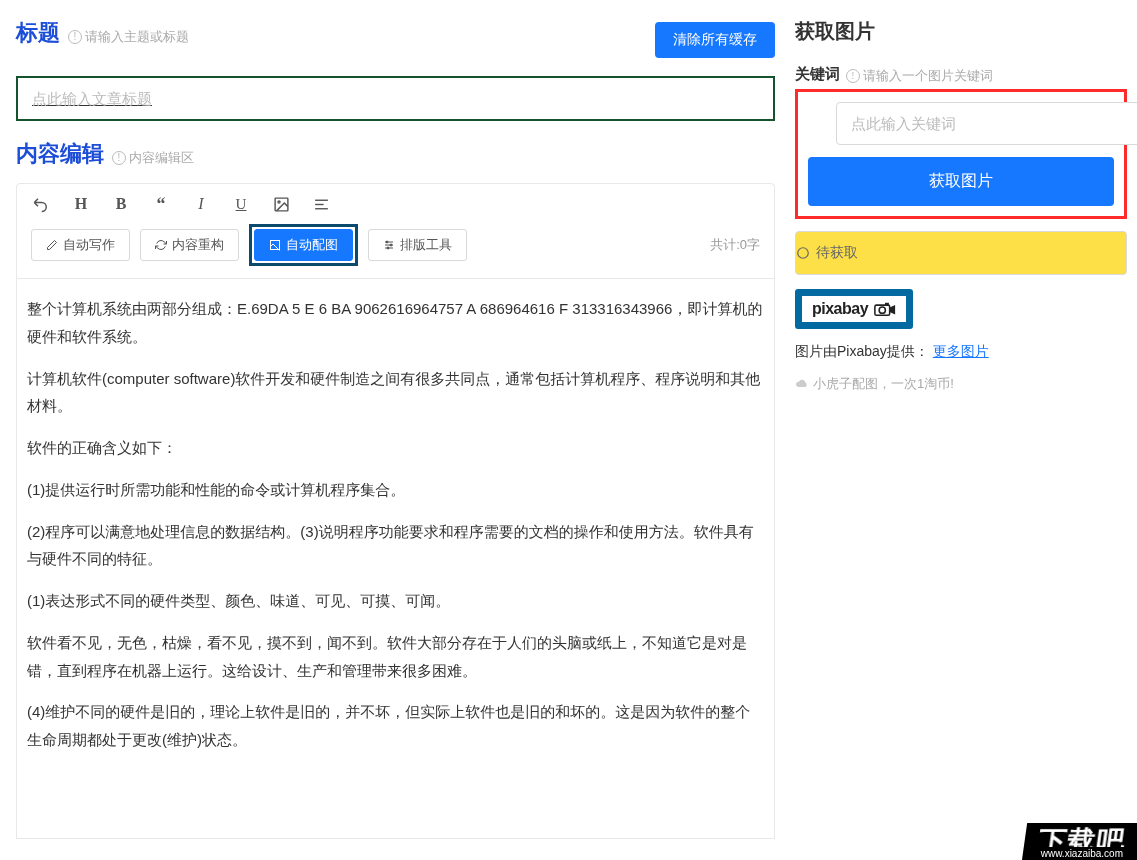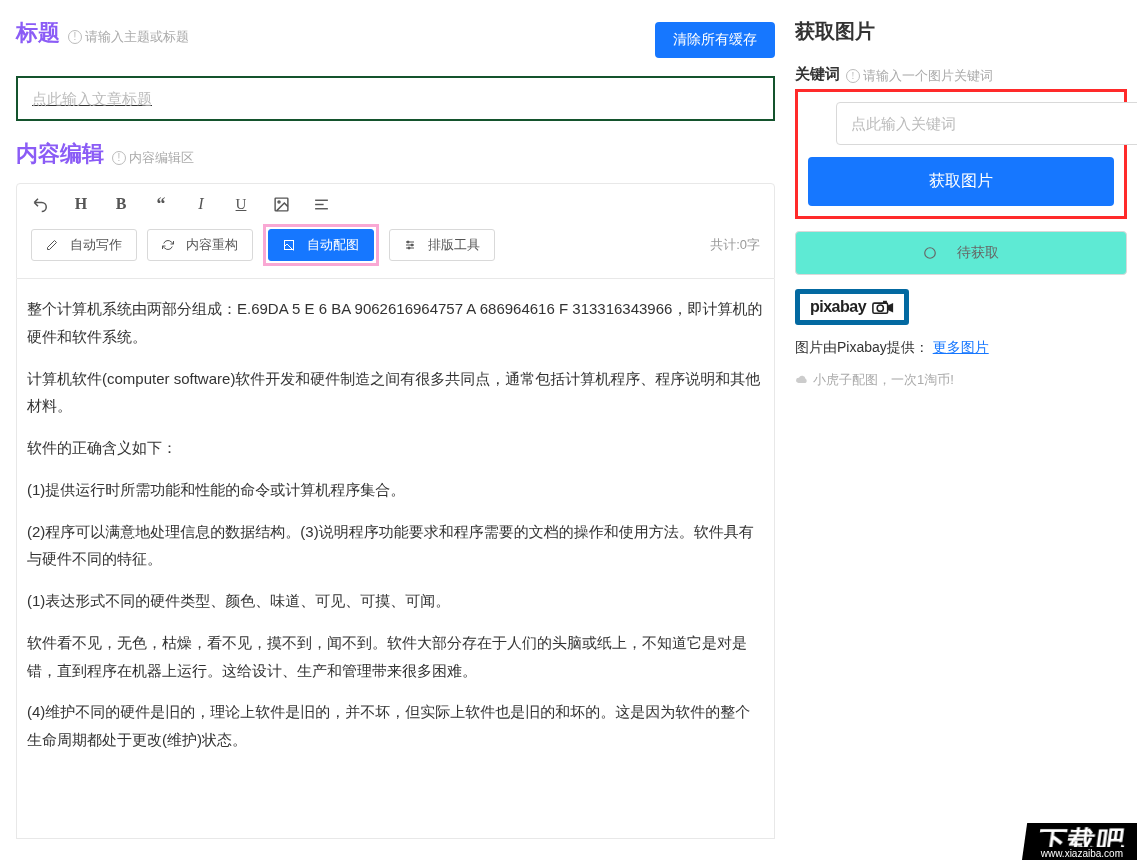--- a/index.html
+++ b/index.html
@@ -20,21 +20,21 @@
 
 
 .section-header {
   display: flex;
   align-items: baseline;
   margin-bottom: 14px;
 }
 .section-title {
   font-size: 22px;
   font-weight: 700;
-  color: #8b5cf6;
+  color: #1d4ed8;
   margin-right: 8px;
 }
 .section-hint {
   color: #aaa;
   font-size: 13px;
   display: inline-flex;
   align-items: center;
   gap: 3px;
 }
 .hint-icon {
@@ -104,37 +104,37 @@
 .toolbar-row2 {
   display: flex;
   align-items: center;
   justify-content: space-between;
   padding-bottom: 8px;
 }
 .toolbar-btns { display: flex; gap: 10px; align-items: center; }
 .pill {
   display: inline-flex;
   align-items: center;
-  gap: 12px;
+  gap: 5px;
   padding: 6px 14px;
   border-radius: 3px;
   font-size: 13px;
   cursor: pointer;
   border: 1px solid #d9d9d9;
   background: #fff;
   color: #555;
 }
 .pill.active {
   background: #1677ff;
   color: #fff;
   border-color: #1677ff;
 }
 .pill svg { flex-shrink: 0; }
 .highlight-box {
-  border: 3px solid #f9a8d4;
+  border: 3px solid #0c4a6e;
   padding: 2px;
   display: inline-flex;
 }
 .word-count { color: #999; font-size: 13px; }
 
 .editor-body {
   border: 1px solid #e8e8e8;
   border-top: none;
   padding: 16px 10px 40px 10px;
   min-height: 560px;
@@ -169,35 +169,34 @@
   color: #fff;
   border: none;
   border-radius: 4px;
   padding: 14px 0;
   font-size: 16px;
   cursor: pointer;
 }
 .sb-pending {
   width: 100%;
   border: 1px solid #d9d9d9;
-  background: #5eead4;
+  background: #fde047;
   border-radius: 4px;
   padding: 12px 0;
   text-align: center;
   color: #666;
   margin-bottom: 14px;
   display: flex;
   align-items: center;
-  justify-content: center;
-  gap: 20px;
+  gap: 6px;
 }
 .pixabay-badge {
   display: inline-flex;
   align-items: center;
-  border: 5px solid #0369a1;
+  border: 7px solid #0369a1;
   border-radius: 3px;
   padding: 4px 10px;
   font-size: 16px;
   font-weight: 600;
   font-family: sans-serif;
   letter-spacing: -0.5px;
   color: #222;
   margin-bottom: 14px;
   gap: 4px;
 }

